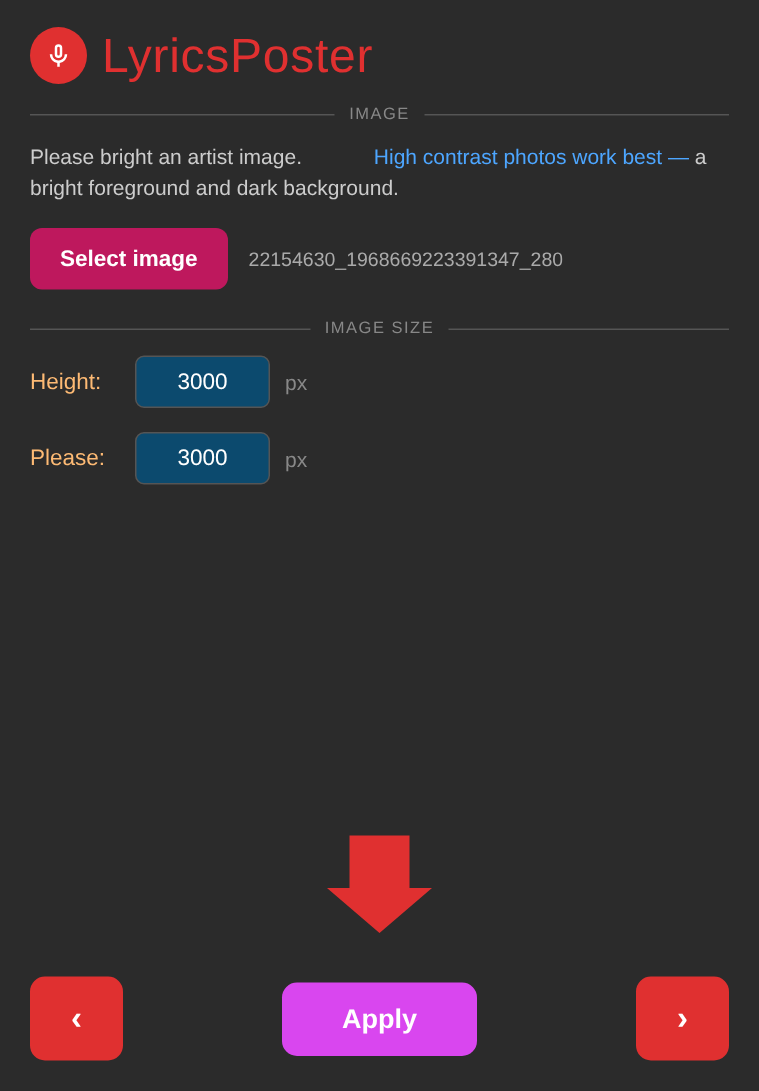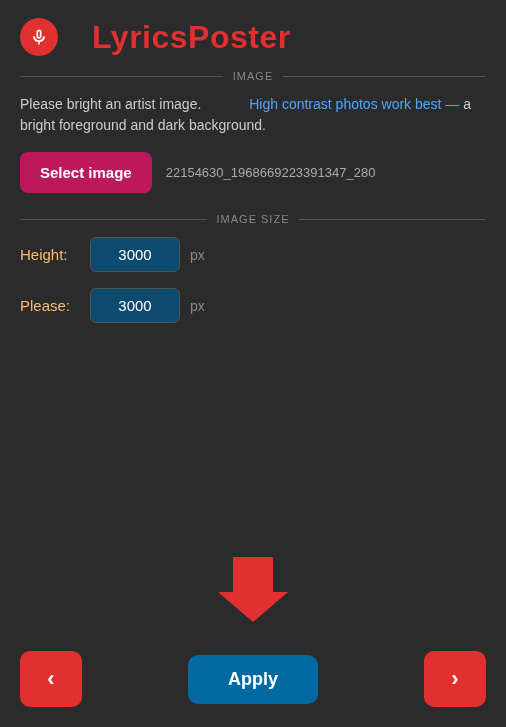--- a/index.html
+++ b/index.html
@@ -38,24 +38,23 @@
     }
 
     .logo-icon svg {
       width: 20px;
       height: 20px;
       fill: white;
     }
 
     .app-title {
       font-size: 32px;
-      font-weight: bold;
+      font-weight: normal;
       color: #e03030;
       letter-spacing: 0.5px;
-      margin-left: 24px;
     }
 
     
     .section-divider {
       display: flex;
       align-items: center;
       gap: 10px;
       padding: 0 20px;
       margin-bottom: 12px;
     }
@@ -190,21 +189,21 @@
       height: 56px;
       font-size: 22px;
       font-weight: bold;
       cursor: pointer;
       display: flex;
       align-items: center;
       justify-content: center;
     }
 
     .apply-btn {
-      background-color: #0369a1;
+      background-color: #d946ef;
       color: white;
       border: none;
       border-radius: 10px;
       padding: 14px 40px;
       font-size: 18px;
       font-weight: bold;
       cursor: pointer;
       min-width: 130px;
     }
   </style>

